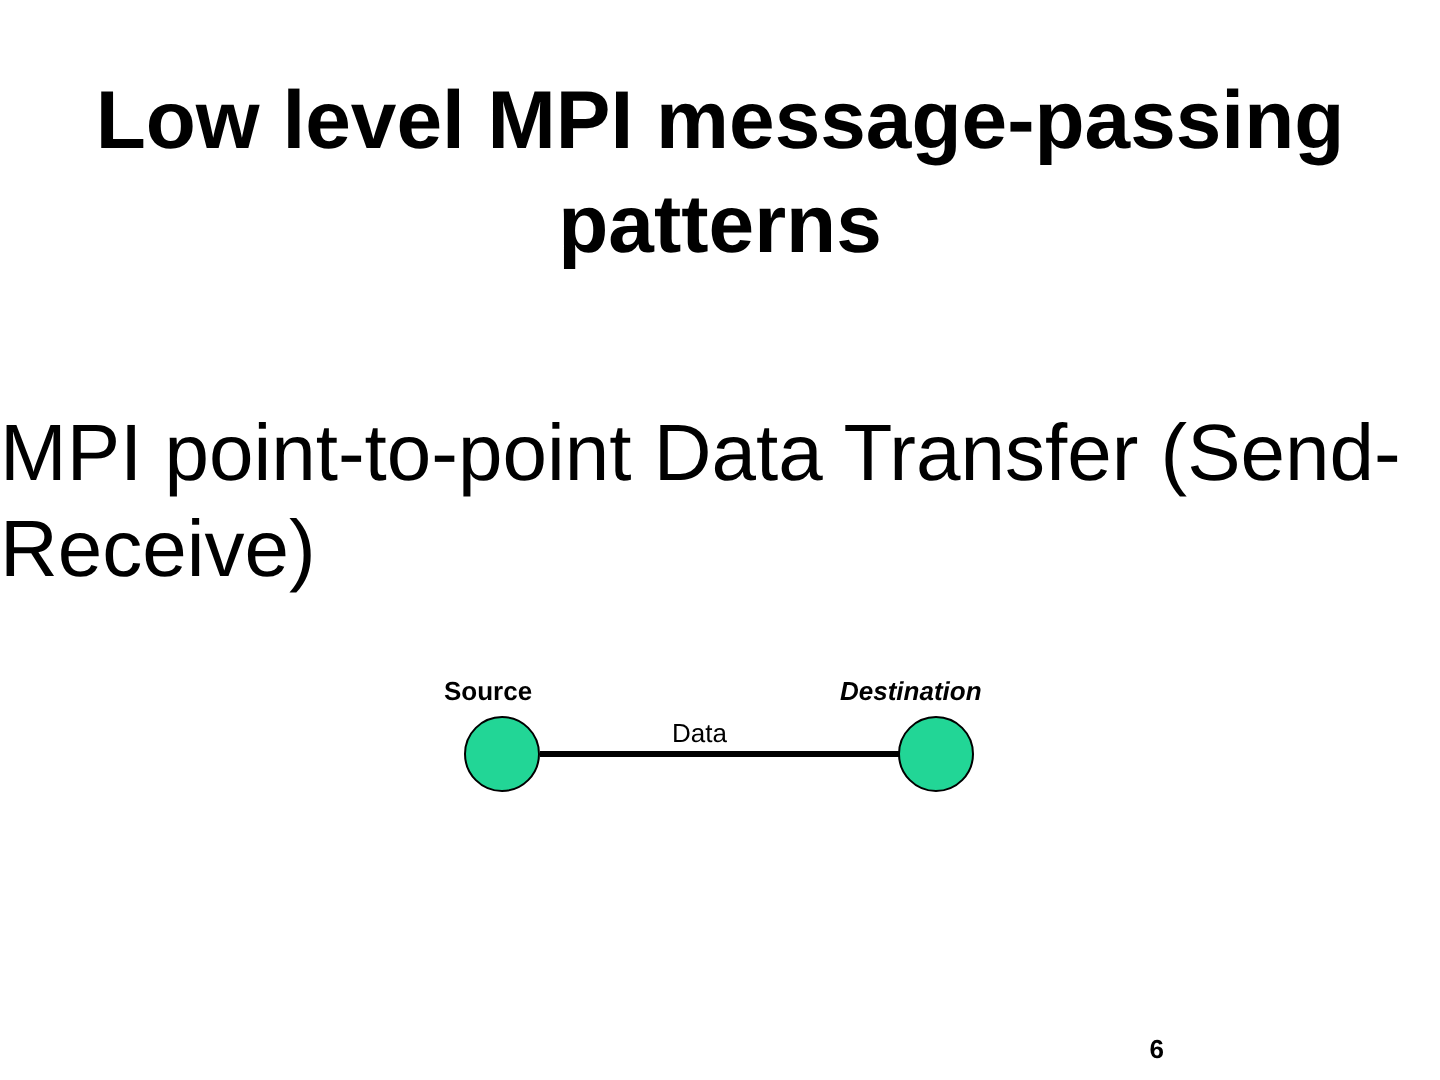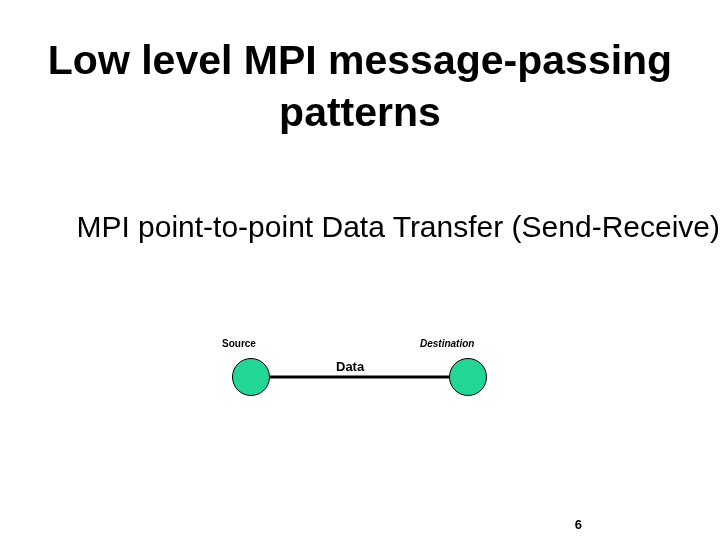--- a/index.html
+++ b/index.html
@@ -34,56 +34,56 @@
     font-weight: bold;
     line-height: 52px;
     letter-spacing: 0px;
   }
 
   .subtitle {
     position: absolute;
     left: 0;
     top: 203px;
     width: 720px;
-    text-align: right;
-    font-size: 30px;
+    text-align: left;
+    font-size: 40px;
     font-weight: normal;
     line-height: 48px;
   }
 
   .diagram {
     position: absolute;
     left: 180px;
     top: 330px;
     width: 360px;
     height: 80px;
   }
 
   .node-label {
     position: absolute;
-    font-size: 10px;
+    font-size: 13px;
     font-weight: bold;
     white-space: nowrap;
   }
   .label-source {
     left: 42px;
     top: 8px;
   }
   .label-destination {
     left: 240px;
     top: 8px;
     font-style: italic;
   }
 
   .data-label {
     position: absolute;
     left: 156px;
     top: 29px;
     font-size: 13px;
-    font-weight: bold;
+    font-weight: normal;
     white-space: nowrap;
   }
 
   .node {
     position: absolute;
     width: 38px;
     height: 38px;
     border-radius: 50%;
     background: #22d696;
     border: 1px solid #000000;

